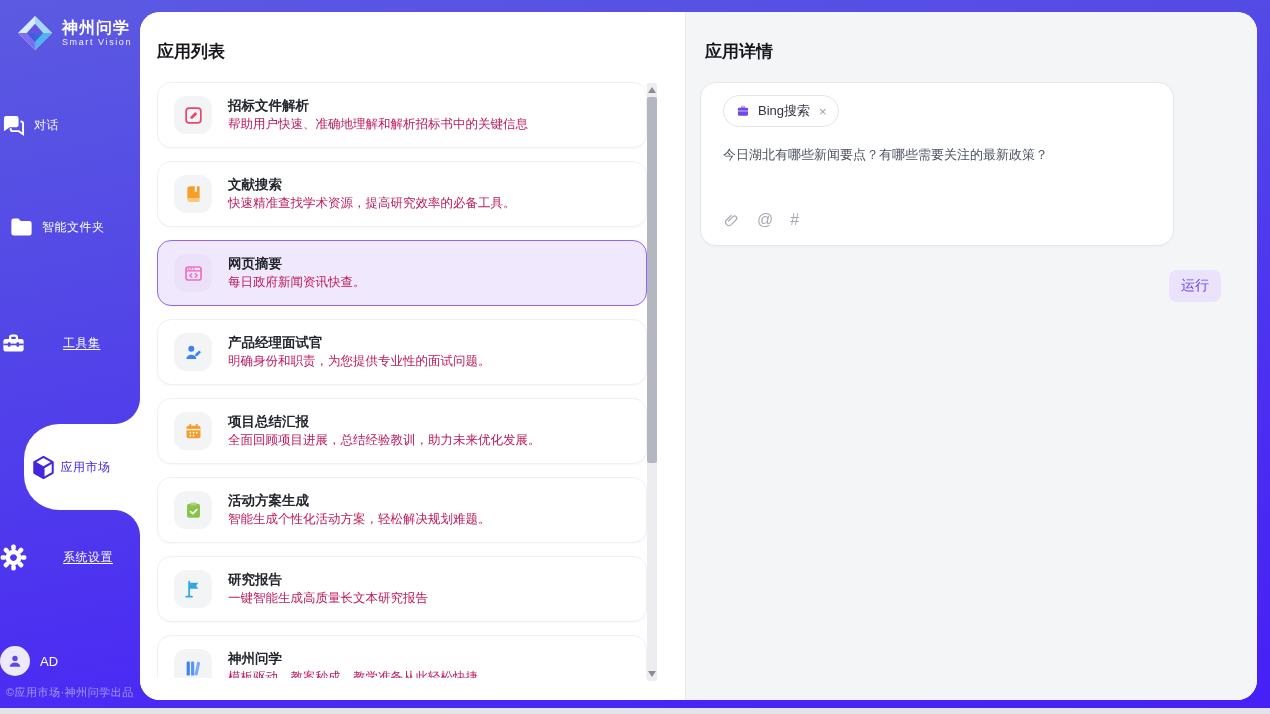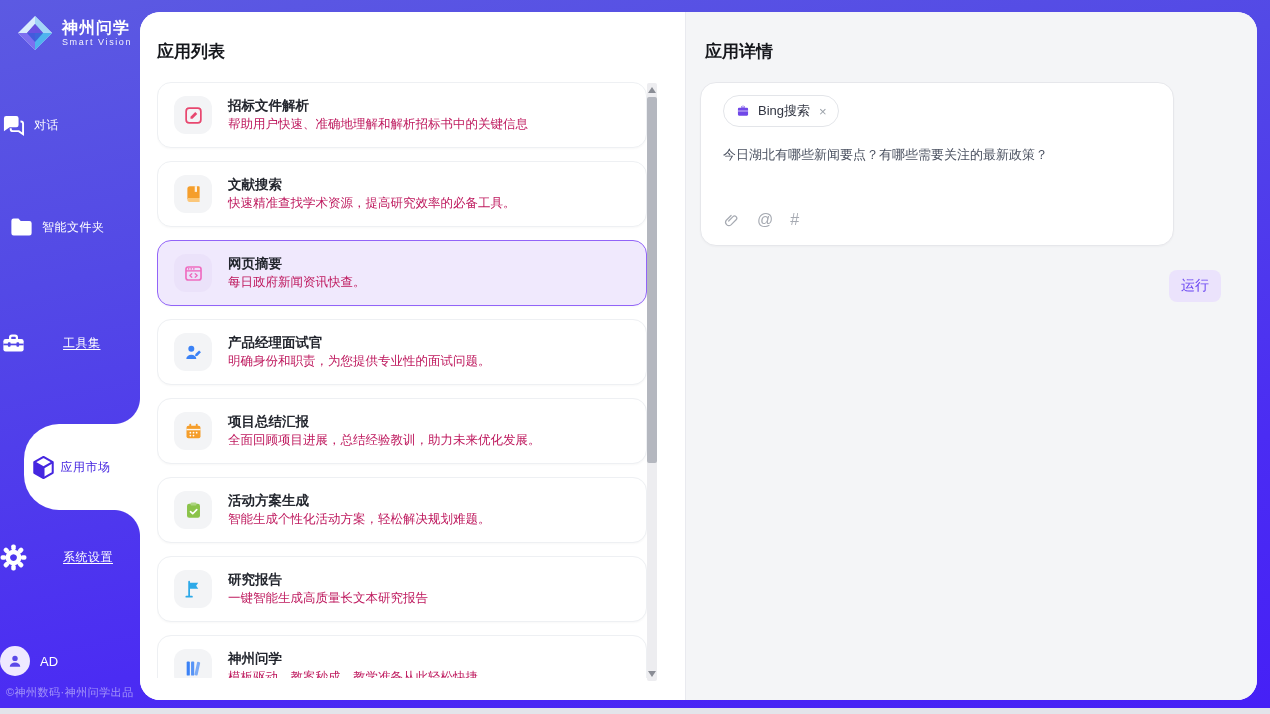--- a/index.html
+++ b/index.html
@@ -174,21 +174,21 @@
     <div class="user-row">
       <span class="avatar">
         <svg viewBox="0 0 24 24">
           <circle cx="12" cy="8.5" r="3.6" fill="#5b49e8"></circle>
           <path d="M5 19.5a7 5.5 0 0 1 14 0z" fill="#5b49e8"></path>
         </svg>
       </span>
       <span class="user-name">AD</span>
     </div>
 
-    <div class="credit">©神州数码·神州问学出品</div>
+    <div class="credit">©应用市场·神州问学出品</div>
   </div>
 
   <div class="panel">
 
     <div class="list-pane">
       <div class="pane-title">应用列表</div>
 
       <div class="cards">
 
         <div class="card">

